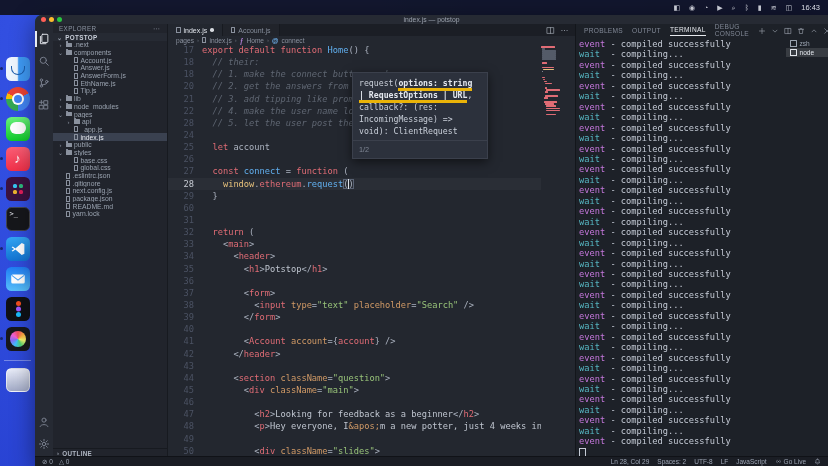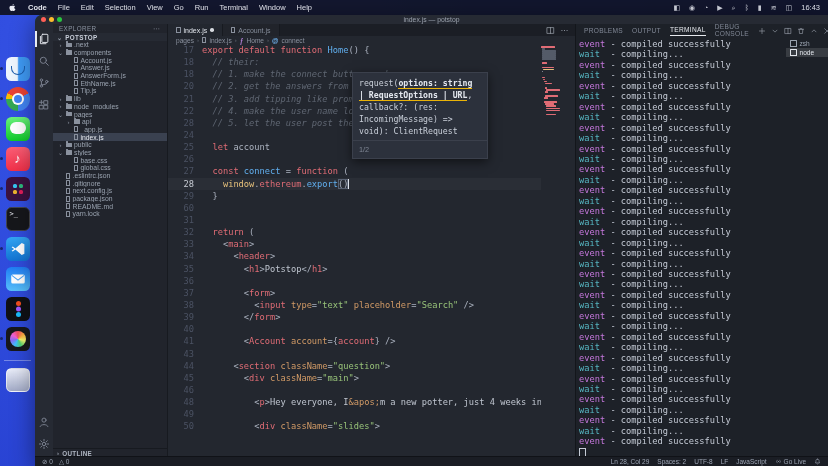--- a/index.html
+++ b/index.html
@@ -109,21 +109,21 @@
   .c-g{color:#e06c75;}.c-a{color:#d19a66;}.c-s{color:#98c379;}.c-o{color:#e5c07b;}.c-x{color:#bfc5cf;}
   .c-bm{color:#abb2bf;outline:1px solid #596273;outline-offset:-1px;}
   .cursor{position:absolute;left:180px;top:134.5px;width:1px;height:10.5px;background:#dfe3ea;}
   .minimap{position:absolute;right:18px;top:20px;width:16px;bottom:0;}
   .mm-bar{position:absolute;height:1.5px;border-radius:.5px;}
 
   
   .tooltip{position:absolute;left:184px;top:48px;width:136px;background:#2c313c;border:1px solid #3b404c;
       box-shadow:0 3px 10px rgba(0,0,0,.55);z-index:9;box-sizing:border-box;}
   .tt-sig{padding:4px 6px 3px 6px;font-family:"DejaVu Sans Mono",monospace;font-size:8.2px;line-height:12px;color:#c9cfd9;}
-  .tt-active{font-weight:bold;color:#e4e8ef;border-bottom:1px solid #eab308;}
+  .tt-active{font-weight:bold;color:#e4e8ef;border-bottom:3px solid #eab308;}
   .tt-docs{border-top:1px solid #3b404c;display:flex;align-items:flex-end;gap:4px;padding:4px 6px;}
   .tt-count{font-size:7.3px;color:#7f8694;flex:none;}
   .tt-doc{font-size:8.2px;line-height:11.5px;color:#a2a9b4;}
 
   
   .panel{position:absolute;right:0;top:9px;width:253px;bottom:9px;background:#1d2128;border-left:1px solid #13161b;box-sizing:border-box;}
   .panel-header{position:absolute;left:0;right:0;top:0;height:12px;display:flex;align-items:center;gap:9px;padding:0 6px 0 8px;}
   .p-tab{font-size:6.6px;letter-spacing:.3px;color:#818896;padding:2px 0;}
   .p-tab.active{color:#e6e9ee;border-bottom:1px solid #e6e9ee;}
   .panel-actions{margin-left:auto;display:flex;gap:5px;color:#9aa1ac;}
@@ -145,39 +145,20 @@
   .sb-right{margin-left:auto;display:flex;gap:8px;align-items:center;white-space:nowrap;}
   .sb-item{display:flex;align-items:center;gap:2px;}
   .sb-item svg{width:7px;height:7px;}
 </style>
 </head>
 <body>
 
 <div class="screen">
 
   <div class="menubar">
-    <div class="mb-left">
-      <span class="mb-apple">
-        <svg viewBox="0 0 14 14" fill="#e9ebf3">
-            <path d="M9.7 7.4c0-1.4 1.1-2 1.2-2.1-.7-1-1.7-1.1-2-1.1-.9-.1-1.7.5-2.1.5-.4 0-1.1-.5-1.8-.5-.9 0-1.8.5-2.3 1.4-1 1.7-.3 4.2.7 5.6.5.7 1 1.4 1.8 1.4.7 0 1-.5 1.9-.5.8 0 1.1.5 1.9.5s1.3-.7 1.7-1.4c.6-.8.8-1.6.8-1.6s-1.6-.6-1.8-2.2zM8.4 3.2c.4-.5.6-1.1.6-1.7-.6 0-1.2.4-1.6.8-.3.4-.6 1-.5 1.7.6 0 1.2-.3 1.5-.8z"></path>
-          </svg>
-      </span>
-      <span style="display:flex;gap:11px;">
-          <span class="mb-menu mb-bold">Code</span>
-          <span class="mb-menu">File</span>
-          <span class="mb-menu">Edit</span>
-          <span class="mb-menu">Selection</span>
-          <span class="mb-menu">View</span>
-          <span class="mb-menu">Go</span>
-          <span class="mb-menu">Run</span>
-          <span class="mb-menu">Terminal</span>
-          <span class="mb-menu">Window</span>
-          <span class="mb-menu">Help</span>
-        </span>
-    </div>
     <div class="mb-right">
       <span style="display:flex;gap:9px;">
           <span class="mb-stat">◧</span>
           <span class="mb-stat">◉</span>
           <span class="mb-stat">◔</span>
           <span class="mb-stat">▶</span>
           <span class="mb-stat">⌕</span>
           <span class="mb-stat">ᛒ</span>
           <span class="mb-stat">▮</span>
           <span class="mb-stat">≋</span>
@@ -471,38 +452,40 @@
             <div class="code-row"><span class="gutter">18</span><span class="line-text"><span class="c-c">  // their:</span></span></div>
             <div class="code-row"><span class="gutter">18</span><span class="line-text"><span class="c-c">  // 1. make the connect button work</span></span></div>
             <div class="code-row"><span class="gutter">20</span><span class="line-text"><span class="c-c">  // 2. get the answers from the api (a file)</span></span></div>
             <div class="code-row"><span class="gutter">21</span><span class="line-text"><span class="c-c">  // 3. add tipping like promised</span></span></div>
             <div class="code-row"><span class="gutter">22</span><span class="line-text"><span class="c-c">  // 4. make the user name look nice</span></span></div>
             <div class="code-row"><span class="gutter">28</span><span class="line-text"><span class="c-c">  // 5. let the user post their answer</span></span></div>
             <div class="code-row"><span class="gutter">24</span><span class="line-text"></span></div>
             <div class="code-row"><span class="gutter">25</span><span class="line-text"><span class="c-k">  let </span><span class="c-t">account</span></span></div>
             <div class="code-row"><span class="gutter">26</span><span class="line-text"></span></div>
             <div class="code-row"><span class="gutter">27</span><span class="line-text"><span class="c-k">  const </span><span class="c-f">connect</span><span class="c-t"> = </span><span class="c-k">function</span><span class="c-t"> (</span></span></div>
-            <div class="code-row cur"><span class="gutter">28</span><span class="line-text"><span class="c-t">    </span><span class="c-o">window</span><span class="c-t">.</span><span class="c-k">ethereum</span><span class="c-t">.</span><span class="c-f">export</span><span class="c-bm">()</span></span></div>
+            <div class="code-row cur"><span class="gutter">28</span><span class="line-text"><span class="c-t">    </span><span class="c-o">window</span><span class="c-t">.</span><span class="c-k">ethereum</span><span class="c-t">.</span><span class="c-f">request</span><span class="c-bm">()</span></span></div>
             <div class="code-row"><span class="gutter">29</span><span class="line-text"><span class="c-t">  }</span></span></div>
             <div class="code-row"><span class="gutter">60</span><span class="line-text"></span></div>
             <div class="code-row"><span class="gutter">31</span><span class="line-text"></span></div>
             <div class="code-row"><span class="gutter">32</span><span class="line-text"><span class="c-k">  return</span><span class="c-t"> (</span></span></div>
             <div class="code-row"><span class="gutter">33</span><span class="line-text"><span class="c-t">    &lt;</span><span class="c-g">main</span><span class="c-t">&gt;</span></span></div>
             <div class="code-row"><span class="gutter">34</span><span class="line-text"><span class="c-t">      &lt;</span><span class="c-g">header</span><span class="c-t">&gt;</span></span></div>
             <div class="code-row"><span class="gutter">35</span><span class="line-text"><span class="c-t">        &lt;</span><span class="c-g">h1</span><span class="c-t">&gt;</span><span class="c-x">Potstop</span><span class="c-t">&lt;/</span><span class="c-g">h1</span><span class="c-t">&gt;</span></span></div>
             <div class="code-row"><span class="gutter">36</span><span class="line-text"></span></div>
             <div class="code-row"><span class="gutter">37</span><span class="line-text"><span class="c-t">        &lt;</span><span class="c-g">form</span><span class="c-t">&gt;</span></span></div>
             <div class="code-row"><span class="gutter">38</span><span class="line-text"><span class="c-t">          &lt;</span><span class="c-g">input</span><span class="c-t"> </span><span class="c-a">type</span><span class="c-t">=</span><span class="c-s">"text"</span><span class="c-t"> </span><span class="c-a">placeholder</span><span class="c-t">=</span><span class="c-s">"Search"</span><span class="c-t"> /&gt;</span></span></div>
             <div class="code-row"><span class="gutter">39</span><span class="line-text"><span class="c-t">        &lt;/</span><span class="c-g">form</span><span class="c-t">&gt;</span></span></div>
             <div class="code-row"><span class="gutter">40</span><span class="line-text"></span></div>
             <div class="code-row"><span class="gutter">41</span><span class="line-text"><span class="c-t">        &lt;</span><span class="c-g">Account</span><span class="c-t"> </span><span class="c-a">account</span><span class="c-t">={</span><span class="c-k">account</span><span class="c-t">} /&gt;</span></span></div>
+            <div class="code-row"><span class="gutter">42</span><span class="line-text"><span class="c-t">      &lt;/</span><span class="c-g">header</span><span class="c-t">&gt;</span></span></div>
             <div class="code-row"><span class="gutter">43</span><span class="line-text"></span></div>
             <div class="code-row"><span class="gutter">44</span><span class="line-text"><span class="c-t">      &lt;</span><span class="c-g">section</span><span class="c-t"> </span><span class="c-a">className</span><span class="c-t">=</span><span class="c-s">"question"</span><span class="c-t">&gt;</span></span></div>
             <div class="code-row"><span class="gutter">45</span><span class="line-text"><span class="c-t">        &lt;</span><span class="c-g">div</span><span class="c-t"> </span><span class="c-a">className</span><span class="c-t">=</span><span class="c-s">"main"</span><span class="c-t">&gt;</span></span></div>
             <div class="code-row"><span class="gutter">46</span></div>
+            <div class="code-row"><span class="gutter">47</span><span class="line-text"><span class="c-t">          &lt;</span><span class="c-g">h2</span><span class="c-t">&gt;</span><span class="c-x">Looking for feedback as a beginner</span><span class="c-t">&lt;/</span><span class="c-g">h2</span><span class="c-t">&gt;</span></span></div>
             <div class="code-row"><span class="gutter">48</span><span class="line-text"><span class="c-t">          &lt;</span><span class="c-g">p</span><span class="c-t">&gt;</span><span class="c-x">Hey everyone, I</span><span class="c-a">&amp;apos;</span><span class="c-x">m a new potter, just 4 weeks into my</span></span></div>
             <div class="code-row"><span class="gutter">49</span><span class="line-text"></span></div>
             <div class="code-row"><span class="gutter">50</span><span class="line-text"><span class="c-t">          &lt;</span><span class="c-g">div</span><span class="c-t"> </span><span class="c-a">className</span><span class="c-t">=</span><span class="c-s">"slides"</span><span class="c-t">&gt;</span></span></div>
           </div>
         <div class="cursor"></div>
       </div>
       <div class="minimap">
           <div class="mm-bar" style="top: 2px; left: 0px; width: 14px; background: rgb(224, 108, 117);"></div>
           <div class="mm-bar" style="top: 4.05px; left: 0.9px; width: 3.6px; background: rgb(84, 91, 104);"></div>
           <div class="mm-bar" style="top: 6.1px; left: 0.9px; width: 14px; background: rgb(84, 91, 104);"></div>

